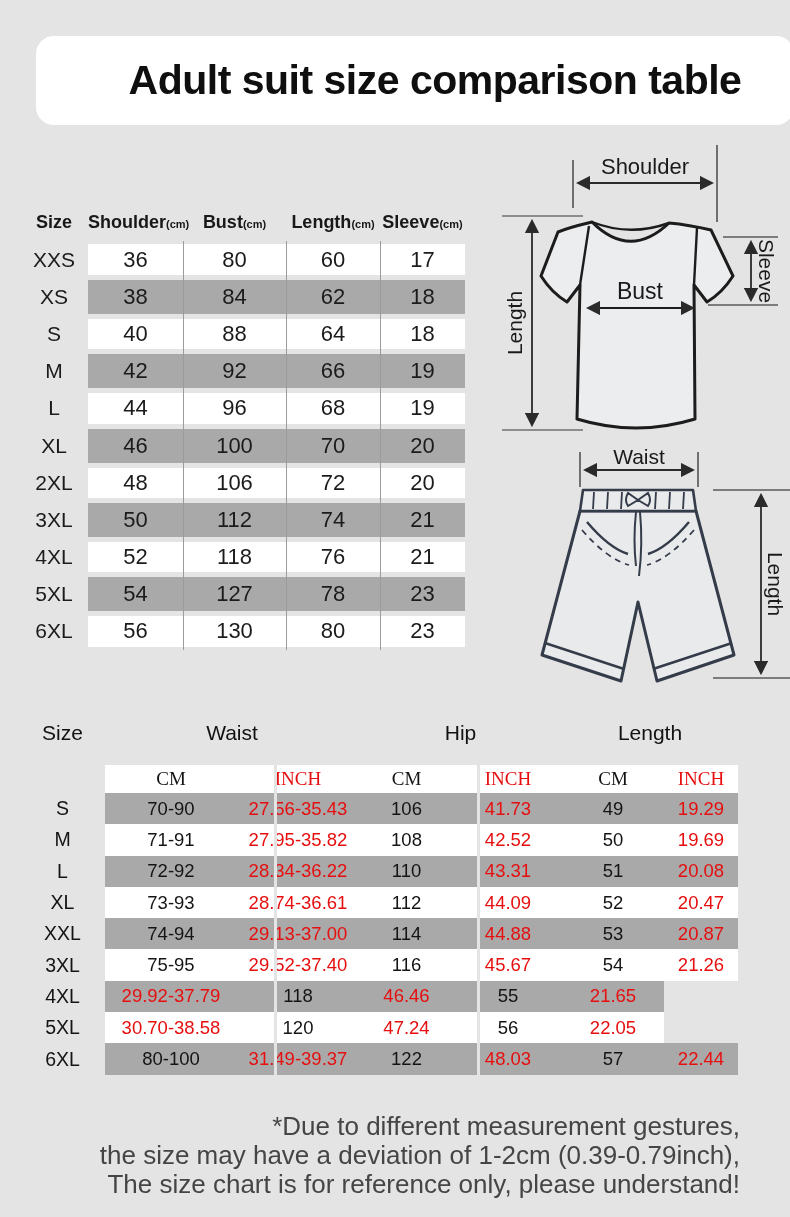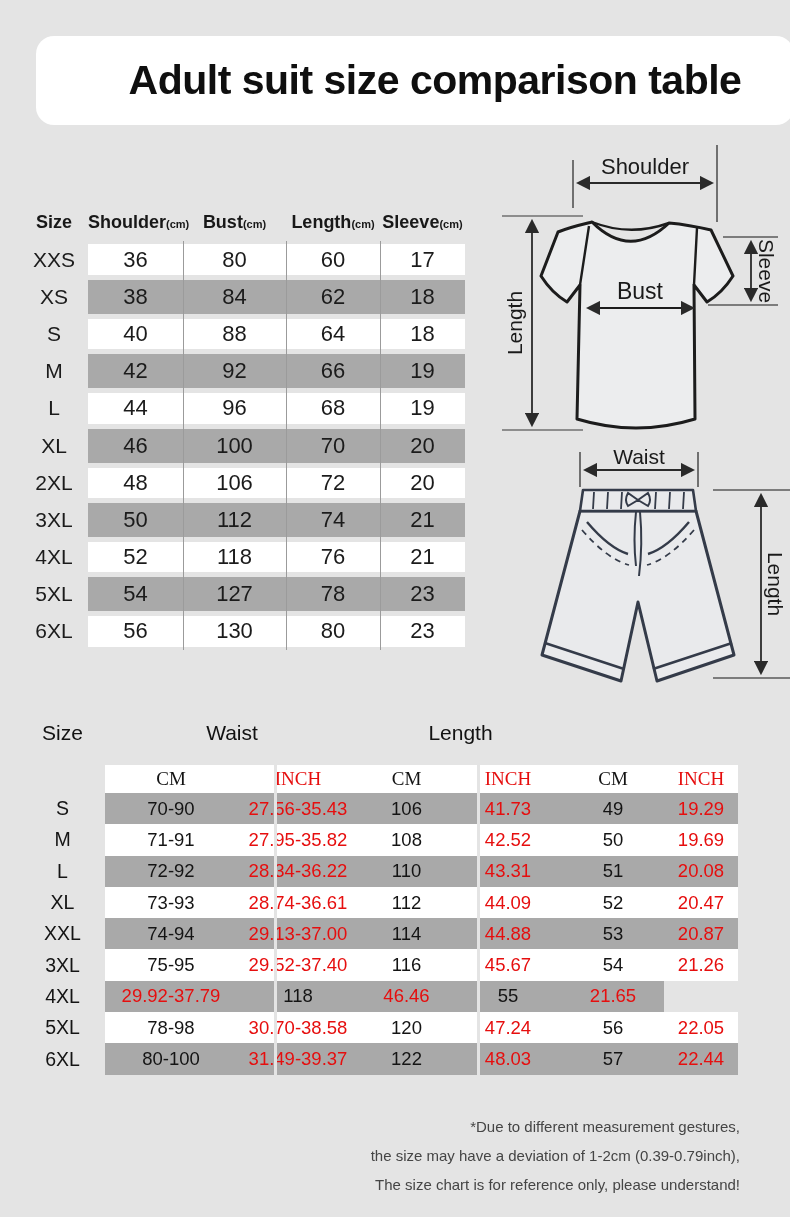--- a/index.html
+++ b/index.html
@@ -50,21 +50,21 @@
   .bt-row .cell { display:flex; align-items:center; justify-content:center; font-size:18.5px; color:#141414; }
   .bt-row .cell.size { background:none; font-size:19.5px; }
   .bt-row.white .cell:not(.size) { background:#ffffff; }
   .bt-row.gray  .cell:not(.size) { background:#a9a9a9; }
   .red { color:#e60e0e !important; }
   .bottom-table .bt-vline { position:absolute; top:0; height:100%; width:3px; background:#e4e4e4; z-index:2; }
   .bvl1 { left:254px; } .bvl2 { left:457px; } 
 
   
   .note { position:absolute; right:50px; top:1112px; text-align:right;
-          font-size:15px; line-height:29px; color:#454545; }
+          font-size:26px; line-height:29px; color:#454545; }
 </style>
 </head>
 <body>
 
 <div class="page">
 
   <div class="title-card">
     <h1>Adult suit size comparison table</h1>
   </div>
 
@@ -201,20 +201,21 @@
 
     <path d="M225,352 H302 M225,540 H302" stroke="#5a5a5a" stroke-width="1.6" fill="none"></path>
     <line x1="273" y1="357" x2="273" y2="535" stroke="#2a2a2a" stroke-width="1.8" marker-start="url(#arr)" marker-end="url(#arr)"></line>
     <text x="287" y="446" transform="rotate(90 287 446)" text-anchor="middle" dominant-baseline="central" font-size="21">Length</text>
   </svg>
 
   <section class="bottom-table">
     <div class="bt-groups">
       <div class="gcell">Size</div>
       <div class="gcell">Waist</div>
+      <div class="gcell">Hip</div>
       <div class="gcell">Length</div>
     </div>
     <div class="bt-band">
       <div class="bt-sub">
         <div class="u corner"></div>
         <div class="u">CM</div>
         <div class="u red">INCH</div>
         <div class="u">CM</div>
         <div class="u red">INCH</div>
         <div class="u">CM</div>
@@ -278,21 +279,20 @@
           <div class="bt-row gray">
             <div class="cell size">4XL</div>
             <div class="cell red">29.92-37.79</div>
             <div class="cell">118</div>
             <div class="cell red">46.46</div>
             <div class="cell">55</div>
             <div class="cell red">21.65</div>
           </div>
           <div class="bt-row white">
             <div class="cell size">5XL</div>
-            <div class="cell">78-98</div>
             <div class="cell red">30.70-38.58</div>
             <div class="cell">120</div>
             <div class="cell red">47.24</div>
             <div class="cell">56</div>
             <div class="cell red">22.05</div>
           </div>
           <div class="bt-row gray">
             <div class="cell size">6XL</div>
             <div class="cell">80-100</div>
             <div class="cell red">31.49-39.37</div>

